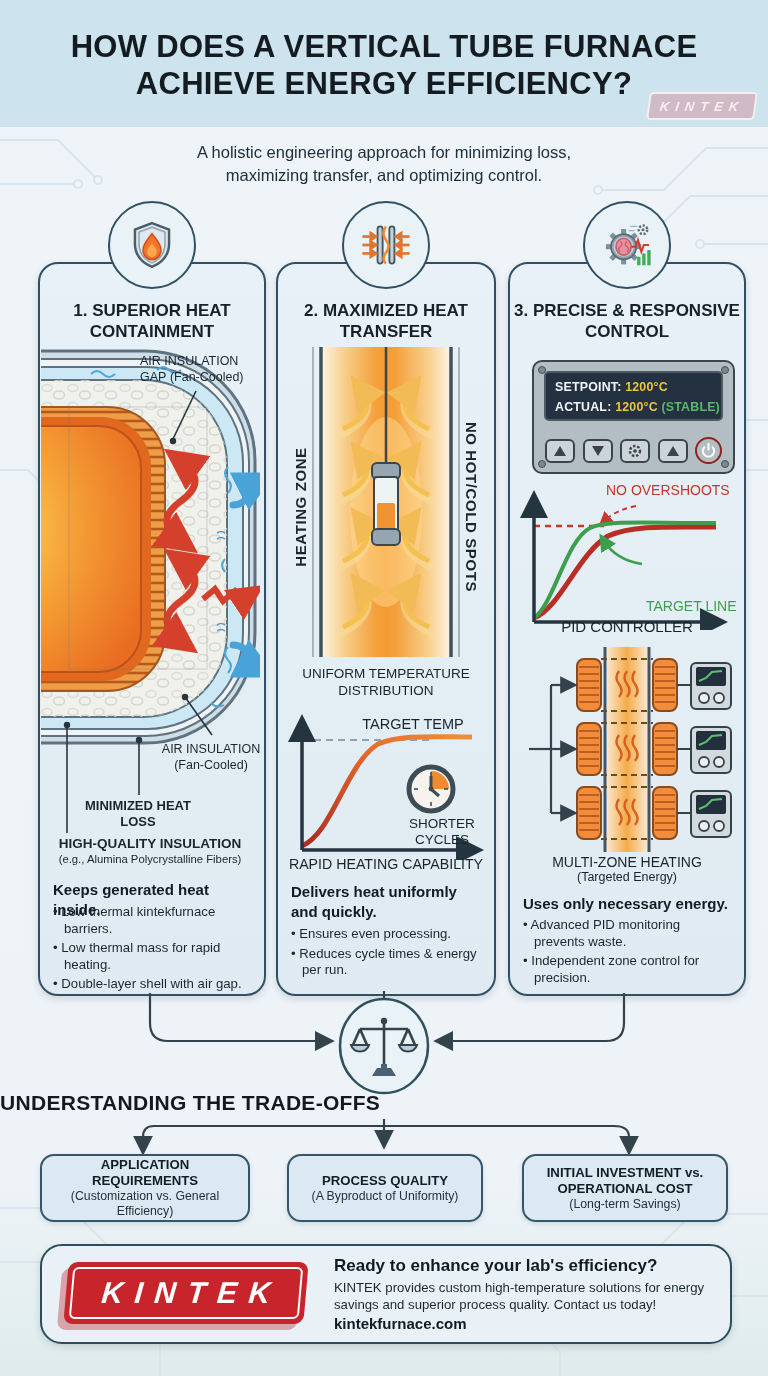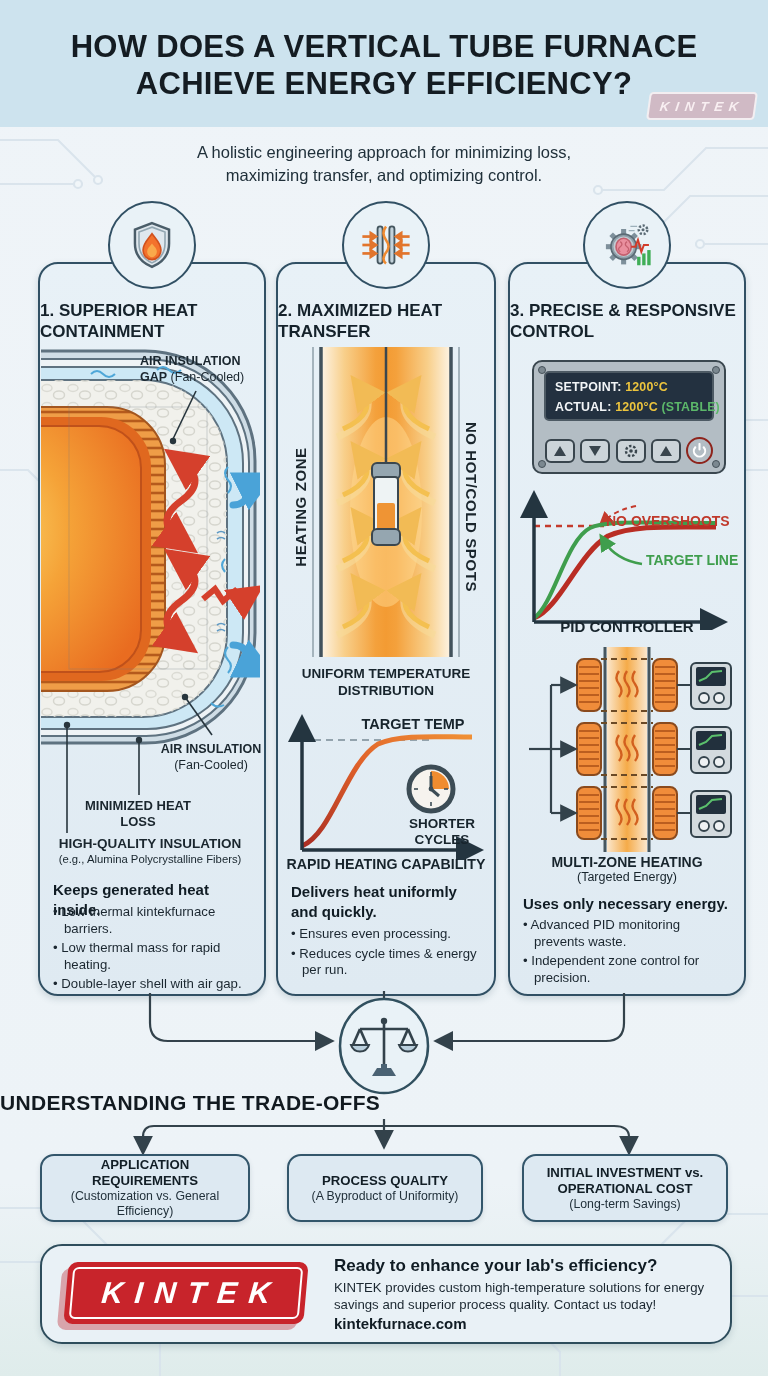--- a/index.html
+++ b/index.html
@@ -1,63 +1,63 @@
 <!DOCTYPE html>
 <html><head>
 <meta charset="utf-8">
 <style>
   html,body{margin:0;padding:0;background:#dfe8ee;}
   #page{position:relative;width:768px;height:1376px;overflow:hidden;
         background:linear-gradient(180deg,#eff4f8 0%,#edf3f7 86%,#dfeceb 100%);
         font-family:"Liberation Sans","DejaVu Sans",sans-serif;color:#17242c;}
   .abs{position:absolute;}
   .ctr{text-align:center;}
-  .b{font-weight:700;}
+  .b{font-weight:400;}
   svg{display:block;}
   
   .hdr{left:0;top:0;width:768px;height:127px;background:#cde3ee;}
   .title{left:0;top:28px;width:768px;font-size:31px;line-height:37px;font-weight:800;
          letter-spacing:.3px;color:#141c22;text-align:center;}
   .wm{right:12px;top:92px;padding:3px 10px;border-radius:4px;background:rgba(213,120,131,.38);
       border:2px solid rgba(255,255,255,.75);transform:skewX(-8deg);}
   .wm span{font-style:italic;font-weight:800;font-size:13px;letter-spacing:6px;color:rgba(252,243,245,.92);}
   .subtitle{left:0;top:141px;width:768px;font-size:16.5px;line-height:23px;font-weight:500;
             color:#20303a;text-align:center;}
   
   .colbox{top:262px;height:730px;border:2.5px solid #315064;border-radius:20px;
           background:linear-gradient(180deg,#e8f1f7 0%,#dfeaf2 100%);
           box-shadow:0 3px 7px rgba(46,77,97,.18);}
   .circle{top:201px;width:84px;height:84px;border-radius:50%;background:#e9f2f7;
           border:2.5px solid #315064;display:flex;align-items:center;justify-content:center;z-index:3;}
   .colhead{left:0;top:36px;width:100%;font-size:17px;line-height:21px;font-weight:800;
-           color:#15222b;}
+           color:#15222b;text-align:center;}
   .lbl{font-size:12.5px;line-height:15.5px;font-weight:800;color:#1a262e;}
   .lbl .sub{font-weight:400;}
   .small-sub{font-weight:400;font-size:11.3px;line-height:14px;}
   .summary{font-size:15px;line-height:20px;font-weight:800;color:#101c24;text-align:left;}
   ul.blt{margin:0;padding:0;list-style:none;font-size:13.2px;line-height:16.5px;font-weight:500;color:#1b2730;}
   ul.blt li{padding-left:11px;text-indent:-11px;margin-bottom:3px;}
   ul.blt li::before{content:"• ";}
   .rot{height:20px;width:190px;text-align:center;font-size:15px;font-weight:800;
        letter-spacing:.6px;color:#1a252c;white-space:nowrap;}
   
-  .panel{background:#b3bdc4;border:2.5px solid #3a474f;border-radius:10px;}
+  .panel{background:#b3bdc4;border:2.5px solid #3a474f;border-radius:10px;padding-left:9px;}
   .screw{position:absolute;width:6px;height:6px;border-radius:50%;background:#7b8890;border:1px solid #46525a;}
   .screen{position:absolute;left:10px;right:10px;top:9px;height:50px;background:#233140;
           border:2px solid #4d5a64;border-radius:5px;padding:4px 0 0 9px;box-sizing:border-box;}
   .srow{font-size:12.4px;line-height:20px;font-weight:800;letter-spacing:.2px;color:#f2f5f7;white-space:nowrap;}
   .val{color:#ecc43d;} .stable{color:#5cb86a;}
   .btnrow{position:absolute;left:11px;right:11px;bottom:8px;display:flex;justify-content:space-between;align-items:center;}
   .pbtn{width:30px;height:24px;background:#ccd4d9;border:2px solid #39454d;border-radius:6px;
         display:flex;align-items:center;justify-content:center;box-sizing:border-box;}
   .tri-up{width:0;height:0;border-left:6px solid transparent;border-right:6px solid transparent;border-bottom:10px solid #39454d;}
   .tri-dn{width:0;height:0;border-left:6px solid transparent;border-right:6px solid transparent;border-top:10px solid #39454d;}
   .power{width:27px;height:27px;border-radius:50%;background:radial-gradient(circle at 35% 30%,#f woo 0,#f08072 0%,#d8342a 70%);
          border:2px solid #8e241c;display:flex;align-items:center;justify-content:center;box-sizing:border-box;}
-  .redtxt{color:#c0392b;} .greentxt{color:#3f9e4d;}
+  .redtxt{color:#c0392b;} .greentxt{color:#3f9e4d;margin-top:46px;}
   
   .tobox{top:1154px;height:68px;border:2px solid #33566b;border-radius:14px;background:#dde9f2;
          display:flex;flex-direction:column;align-items:center;justify-content:center;
          box-shadow:0 2px 5px rgba(46,77,97,.15);padding:4px 8px;box-sizing:border-box;}
   .tobox .t{font-size:13.2px;line-height:16px;font-weight:800;text-align:center;color:#121e26;}
   .tobox .s{font-size:12.3px;line-height:15px;font-weight:500;text-align:center;color:#22313b;}
   .tohead{left:0;top:1091px;width:768px;text-align:left;font-size:21px;font-weight:800;color:#121a20;letter-spacing:.3px;}
   
   .fcard{left:40px;top:1244px;width:688px;height:96px;border:2.5px solid #2e4d5c;border-radius:22px;
          background:#e9f1f6;box-shadow:0 3px 7px rgba(46,77,97,.18);}
@@ -416,21 +416,21 @@
           </marker>
       </defs>
       <line x1="16" y1="36" x2="86" y2="36" stroke="#c43a2c" stroke-width="2.5" stroke-dasharray="6 5"></line>
       <path d="M118 16 Q98 20 86 31" fill="none" stroke="#c43a2c" stroke-width="2" stroke-dasharray="5 4" marker-end="url(#mRd2)"></path>
       <path d="M16 128 C 42 118 60 64 90 46 C 116 35 150 37 198 37" fill="none" stroke="#b92d24" stroke-width="5"></path>
       <path d="M16 128 C 36 114 48 50 72 38 C 88 30 120 33 198 33" fill="none" stroke="#3f9e4d" stroke-width="4"></path>
       <path d="M124 74 Q98 70 86 51" fill="none" stroke="#3f9e4d" stroke-width="2.5" marker-end="url(#mGr2)"></path>
       <path d="M16 132 V14" fill="none" stroke="#243540" stroke-width="3.5" marker-end="url(#mDk2)"></path>
       <path d="M16 132 H196" fill="none" stroke="#243540" stroke-width="3.5" marker-end="url(#mDk2)"></path>
     </svg>
-    <div class="abs b redtxt" style="left:96px;top:249px;width:136px;font-size:14px">NO OVERSHOOTS</div>
+    <div class="abs b redtxt" style="left:96px;top:218px;width:136px;font-size:14px">NO OVERSHOOTS</div>
     <div class="abs b greentxt" style="left:136px;top:288px;width:110px;font-size:14px">TARGET LINE</div>
     <div class="abs ctr b" style="left:0;top:354px;width:234px;font-size:15px">PID CONTROLLER</div>
 
     <svg class="abs" style="left:5px;top:383px" width="224" height="205" viewBox="0 0 224 205">
       <defs>
         <linearGradient id="mzG" x1="0" y1="0" x2="1" y2="0">
           <stop offset="0" stop-color="#fbe7cd"></stop>
             <stop offset=".5" stop-color="#f5ab49"></stop>
             <stop offset="1" stop-color="#fbe7cd"></stop>
         </linearGradient>

